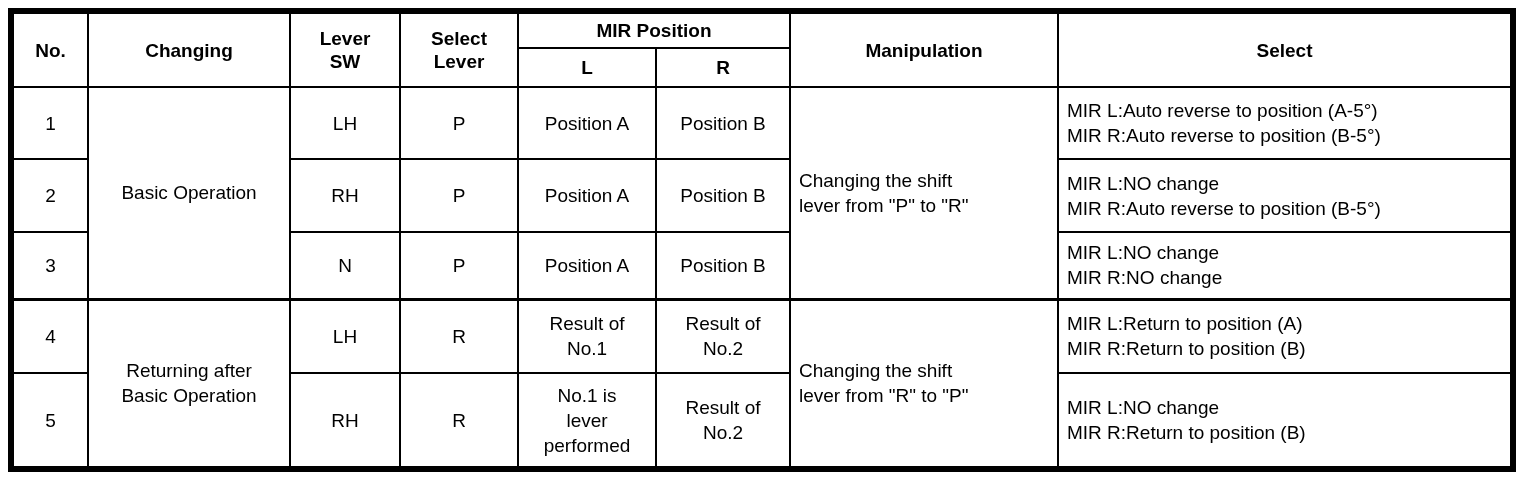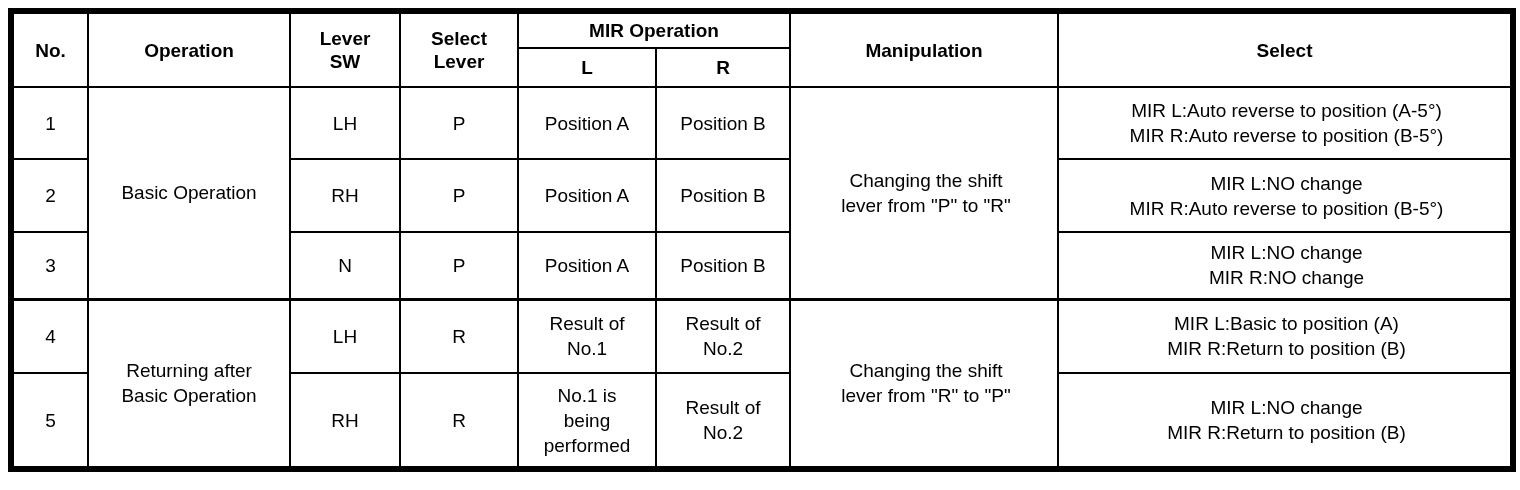--- a/index.html
+++ b/index.html
@@ -47,21 +47,21 @@
   .mir-table tr.head-top    { height: 37px; }
   .mir-table tr.head-sub    { height: 39px; }
   
   .mir-table tr.r1 { height: 72px; }
   .mir-table tr.r2 { height: 73px; }
   .mir-table tr.r3 { height: 67px; }
   .mir-table tr.r4 { height: 74px; }
   .mir-table tr.r5 { height: 96px; }
   
   .mir-table td.align-left {
-    text-align: center;
+    text-align: left;
     padding-left: 8px;
     padding-right: 4px;
   }
 </style>
 </head>
 <body>
 
 <div class="sheet">
   <table class="mir-table">
     <colgroup>
@@ -70,26 +70,26 @@
       <col style="width:110px">
       <col style="width:118px">
       <col style="width:138px">
       <col style="width:134px">
       <col style="width:268px">
       <col style="width:455px">
     </colgroup>
     <thead>
       <tr class="head-top">
         <th rowspan="2">No.</th>
-        <th rowspan="2">Operation</th>
+        <th rowspan="2">Changing</th>
         <th rowspan="2">Lever
 SW</th>
         <th rowspan="2">Select
 Lever</th>
-        <th colspan="2">MIR Operation</th>
+        <th colspan="2">MIR Position</th>
         <th rowspan="2">Manipulation</th>
         <th rowspan="2">Select</th>
       </tr>
       <tr class="head-sub">
         <th>L</th>
         <th>R</th>
       </tr>
     </thead>
     <tbody>
       <tr class="r1">
@@ -127,29 +127,29 @@
         <td rowspan="2">Returning after
 Basic Operation</td>
         <td>LH</td>
         <td>R</td>
         <td>Result of
 No.1</td>
         <td>Result of
 No.2</td>
         <td rowspan="2" class="align-left">Changing the shift
 lever from "R" to "P"</td>
-        <td class="align-left">MIR L:Basic to position (A)
+        <td class="align-left">MIR L:Return to position (A)
 MIR R:Return to position (B)</td>
       </tr>
       <tr class="r5">
         <td>5</td>
         <td>RH</td>
         <td>R</td>
         <td>No.1 is
-being
+lever
 performed</td>
         <td>Result of
 No.2</td>
         <td class="align-left">MIR L:NO change
 MIR R:Return to position (B)</td>
       </tr>
     </tbody>
   </table>
 </div>
 

